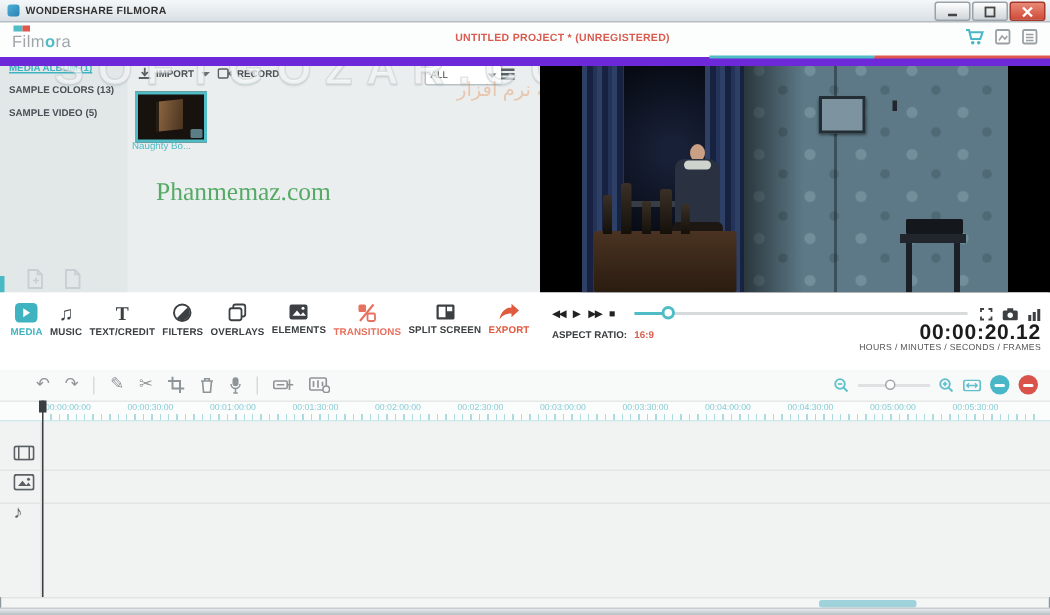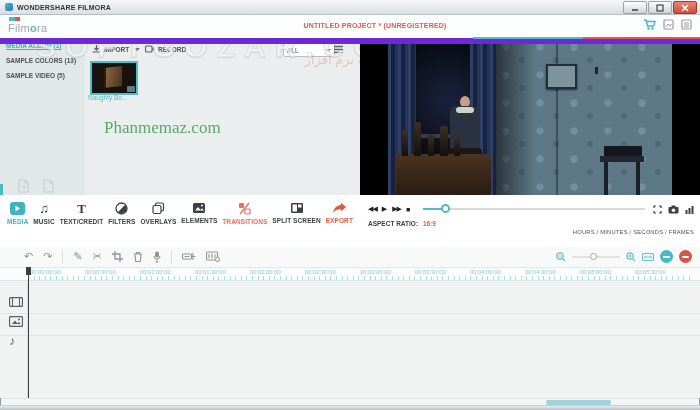--- a/index.html
+++ b/index.html
@@ -397,20 +397,21 @@
             <rect x="3.5" y="3" width="2" height="6" fill="#3c4043"></rect>
             <rect x="6.5" y="1" width="2" height="8" fill="#3c4043"></rect>
           </svg>
         </span>
     </span>
   </div>
   <div class="aspect-row">
     <span>ASPECT RATIO:</span>
     <b>16:9</b>
   </div>
+  <div class="timecode">00:00:20.12</div>
   <div class="tc-units">HOURS / MINUTES / SECONDS / FRAMES</div>
 </div>
 
 <div class="abs tl-bar">
   <div class="tl-left">
     <span class="uglyph">↶</span>
     <span class="uglyph">↷</span>
     <span class="tl-sep"></span>
     <span class="uglyph">✎</span>
     <span class="uglyph">✂</span>

